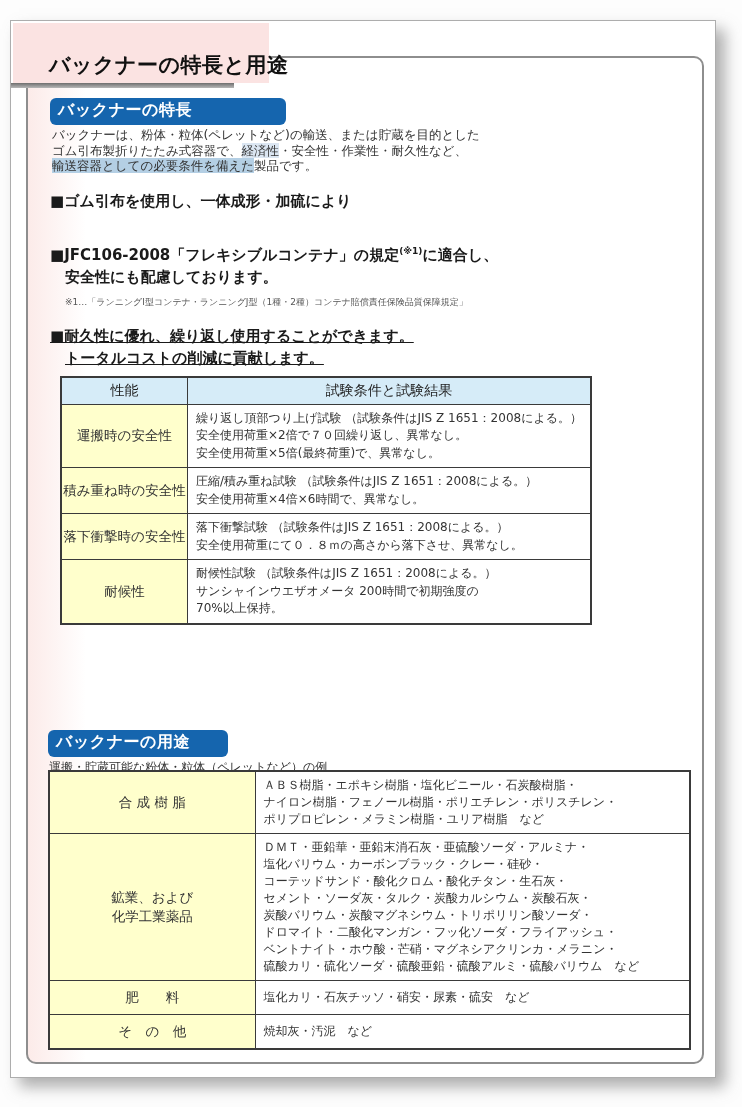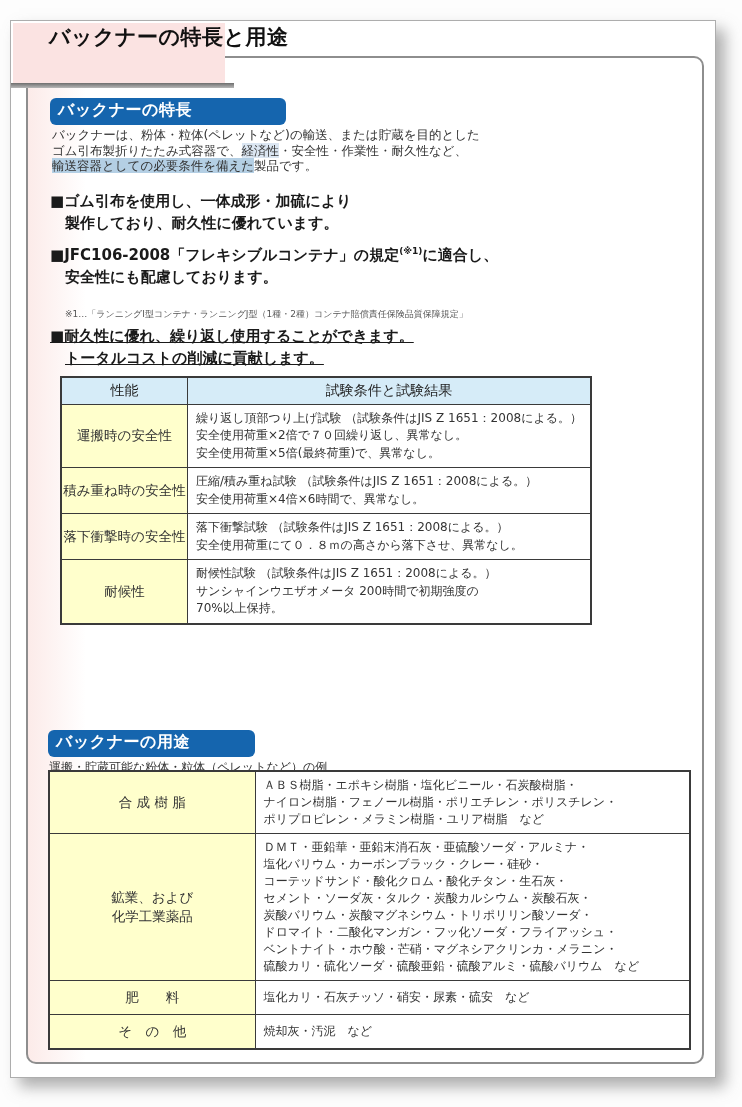--- a/index.html
+++ b/index.html
@@ -17,23 +17,24 @@
     position:absolute;
     left:10px; top:20px;
     width:706px; height:1058px;
     background:#ffffff;
     border:1px solid #adadad;
     box-shadow: 9px 9px 14px rgba(110,110,110,0.55);
   }
   .pink-banner {
     position:absolute;
     left:2px; top:2px;
-    width:212px; height:60px;
+    width:256px; height:60px;
     background:var(--banner-pink);
     display:flex;
+    align-items:flex-end;
     padding:0 0 4px 36px;
   }
   .main-title {
     font-size:21px;
     font-weight:bold;
     color:#111;
     letter-spacing:0.5px;
     white-space:nowrap;
   }
   .title-rule {
@@ -55,21 +56,21 @@
     background:var(--accent-blue);
     color:#ffffff;
     font-weight:bold;
     font-size:16px;
     padding:2px 8px 4px 8px;
     letter-spacing:0.5px;
     white-space:nowrap;
     border-radius:6px;
   }
   .sh-features { left:22px; top:40px; width:236px; }
-  .sh-apps     { left:20px; top:672px; width:207px; }
+  .sh-apps     { left:20px; top:672px; width:180px; }
   .intro {
     position:absolute;
     left:24px; top:69px;
     font-size:12.5px;
     line-height:15.5px;
     color:#333;
     white-space:nowrap;
   }
   .hl       { background:var(--highlight-strong); }
   .hl-light { background:var(--highlight-light); }
@@ -89,21 +90,21 @@
   .bullet sup {
     font-size:9px;
     vertical-align:super;
     line-height:0;
   }
   .footnote {
     font-size:9px;
     font-weight:normal;
     color:#555;
     line-height:12px;
-    margin-top:20px;
+    margin-top:8px;
     padding-left:15px;
   }
   table { border-collapse:collapse; background:#fff; }
   .perf-table {
     position:absolute;
     left:32px; top:318px;
     width:532px;
   }
   .apps-table {
     position:absolute;
@@ -161,21 +162,20 @@
       <div class="section-header sh-features">バックナーの特長</div>
 
       <div class="intro">
         <div><span>バックナーは、粉体・粒体(ペレットなど)の輸送、または貯蔵を目的とした</span></div>
         <div><span>ゴム引布製折りたたみ式容器で、</span><span class="hl-light">経済性</span><span>・安全性・作業性・耐久性など、</span></div>
         <div><span class="hl">輸送容器としての必要条件を備えた</span><span>製品です。</span></div>
       </div>
 
       <div class="bullet b1">
         <div>■ゴム引布を使用し、一体成形・加硫により</div>
-        <div class="indent">製作しており、耐久性に優れています。</div>
       </div>
 
       <div class="bullet b2">
         <div><span>■JFC106-2008「フレキシブルコンテナ」の規定</span><sup>(※1)</sup><span>に適合し、</span></div>
         <div class="indent">安全性にも配慮しております。</div>
         <div class="footnote">※1…「ランニングI型コンテナ・ランニングJ型（1種・2種）コンテナ賠償責任保険品質保障規定」</div>
       </div>
 
       <div class="bullet b3">
         <div>■耐久性に優れ、繰り返し使用することができます。</div>

